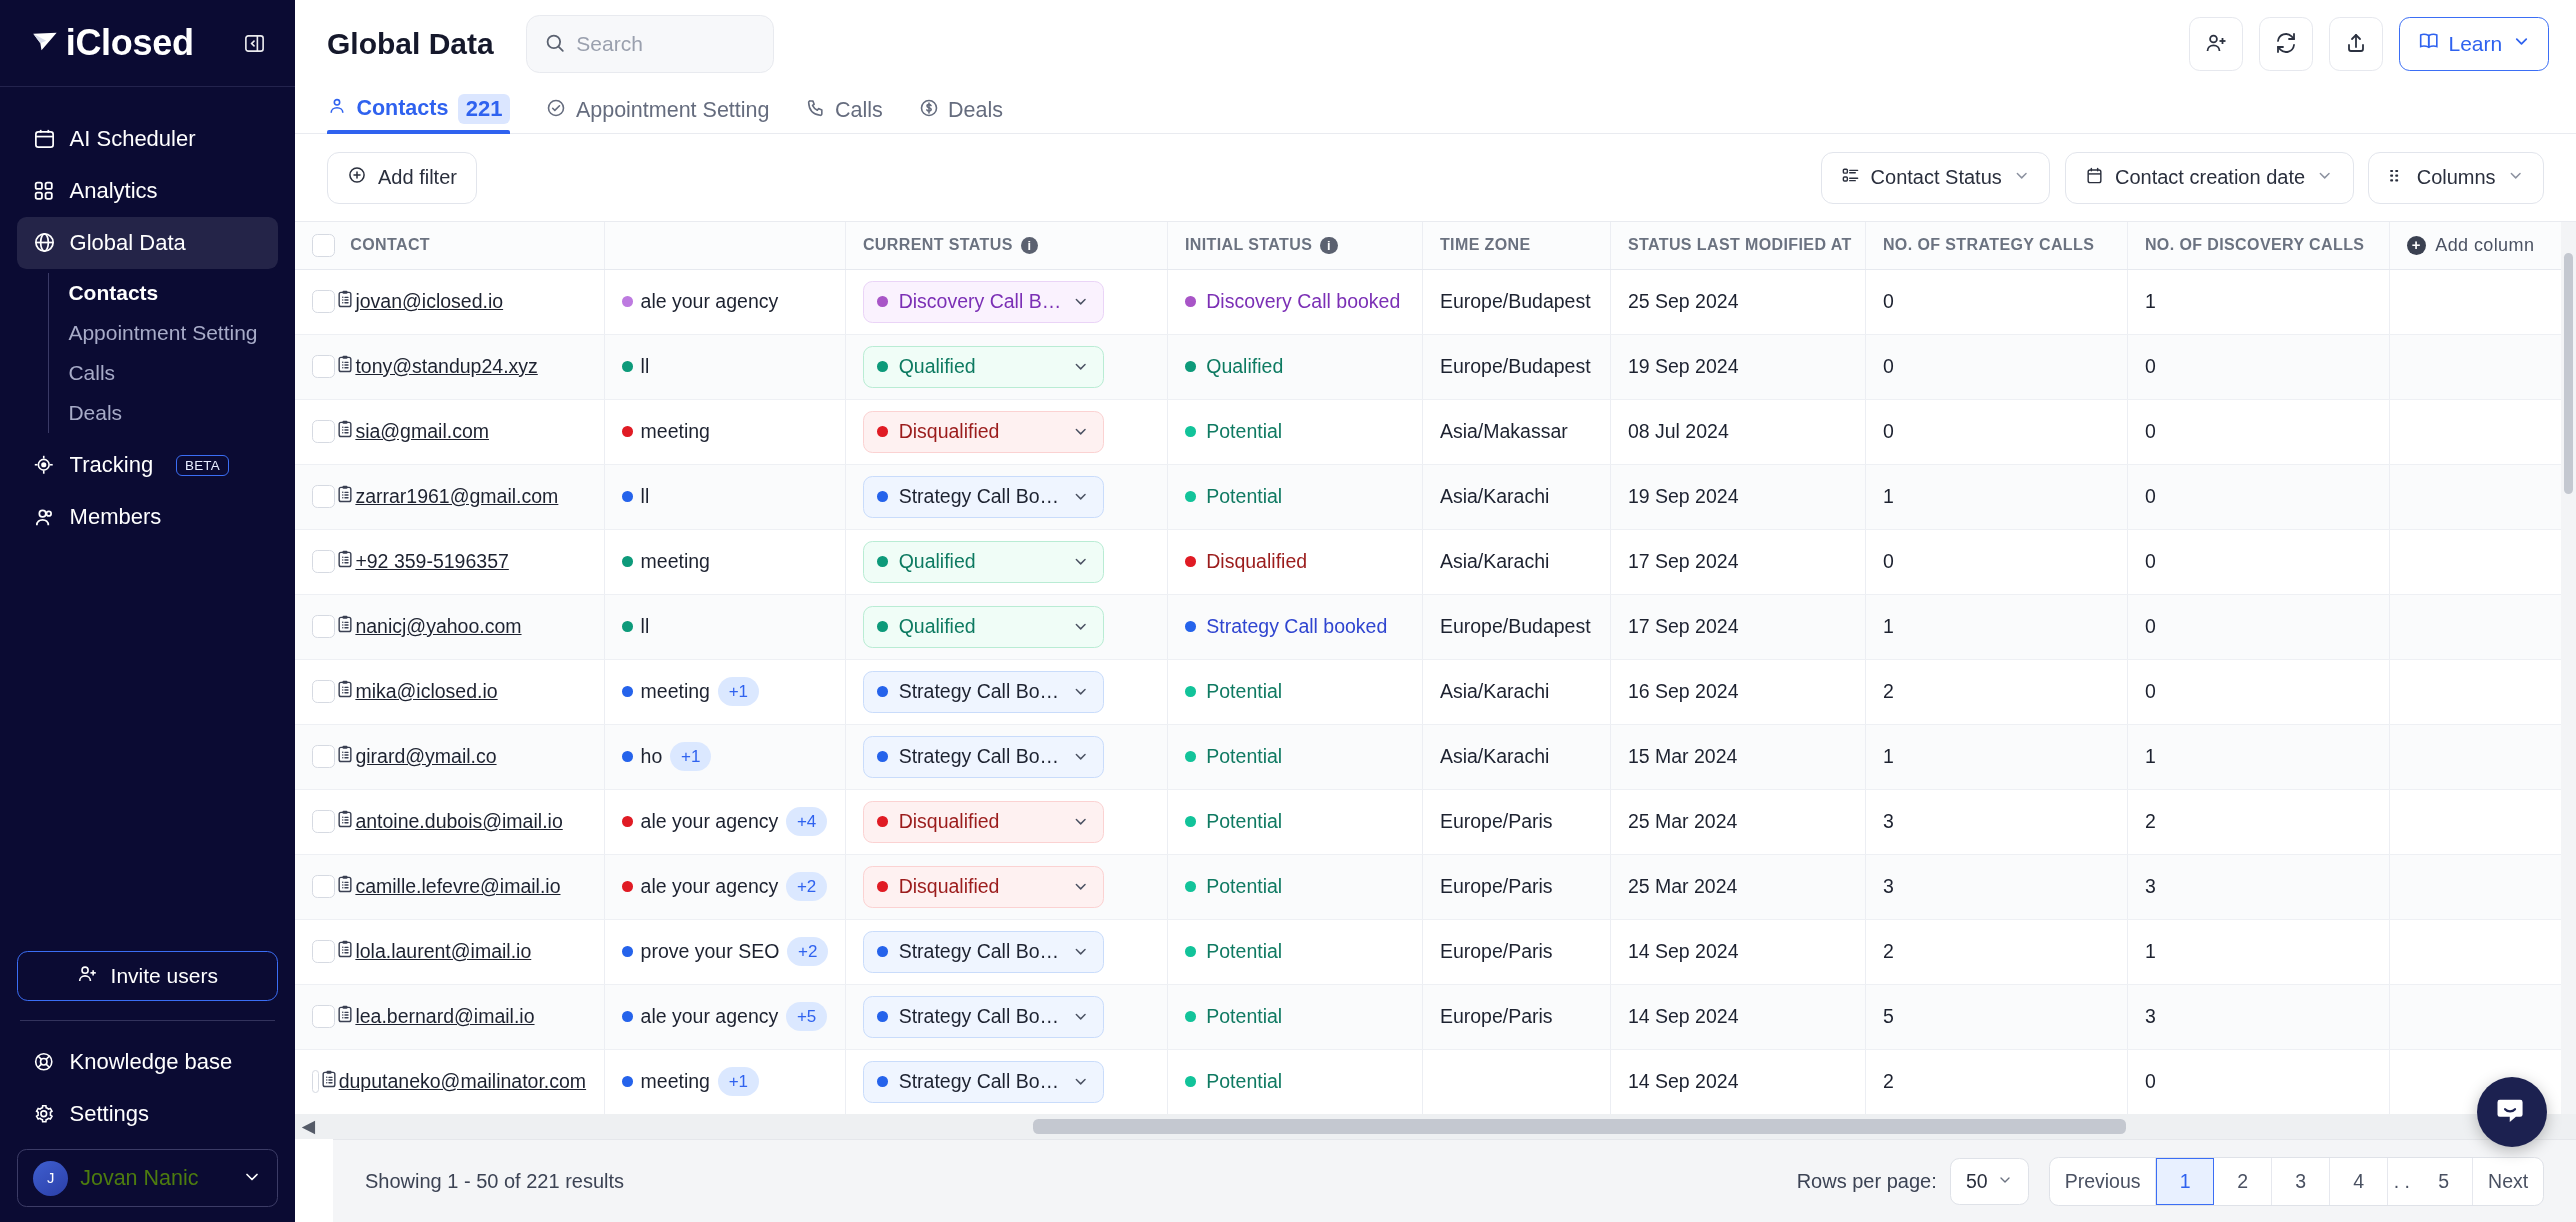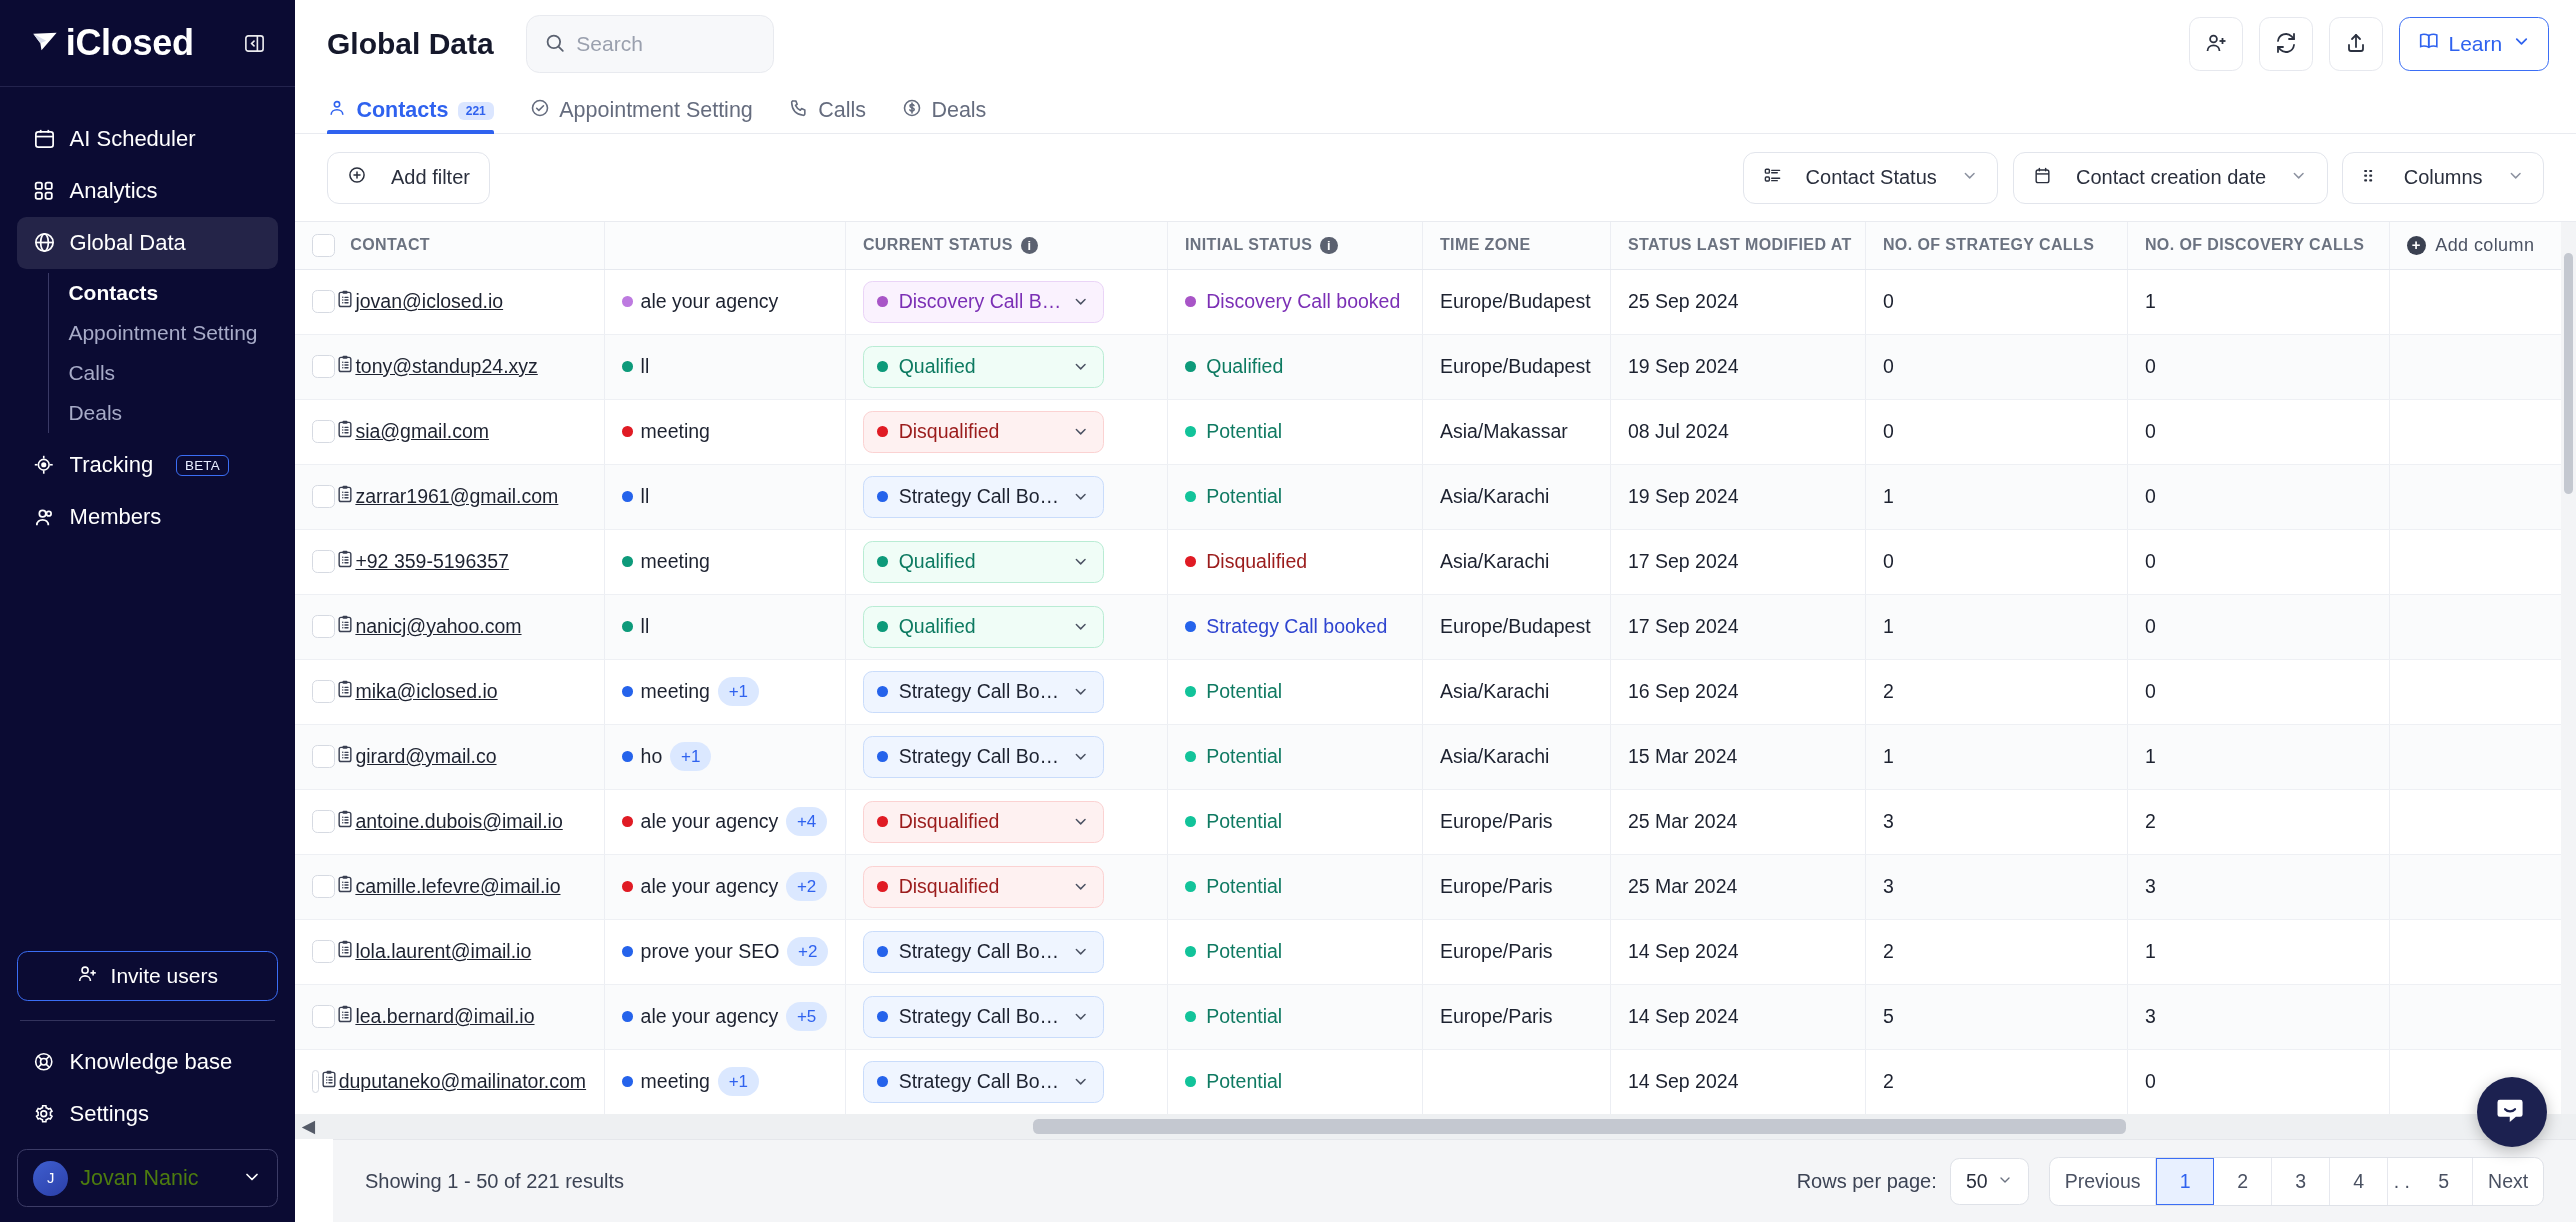--- a/index.html
+++ b/index.html
@@ -84,26 +84,26 @@
   }
   .learn-btn {
     height: 54px; border:1.3px solid #3b6ef5; border-radius:10.7px; color:#2f62ef;
     display:flex; align-items:center; gap:9.4px; padding: 0 17.4px; font-size:21px; cursor:pointer; background:#fff;
   }
 
   .tabsrow { display:flex; align-items:flex-end; gap: 36px; padding: 0 32px; height: 47px; border-bottom:0.7px solid #e9ebf0; }
   .tab { display:flex; align-items:center; gap:9.4px; font-size:21.5px; color:#656c7e; padding-bottom:9.4px; cursor:pointer; position:relative; }
   .tab.active { color:#2f62ef; font-weight:600; }
   .tab.active:after { content:''; position:absolute; left:0; right:0; bottom:-0.7px; height:3.4px; background:#2f62ef; border-radius:2px 2px 0 0; }
-  .tab-badge { background:#dbe6ff; color:#2f62ef; font-size:12px; border-radius:6px; padding: 2px 8px; }
+  .tab-badge { background:#dbe6ff; color:#2f62ef; font-size:22px; border-radius:6px; padding: 2px 8px; }
 
   .filterbar { height: 87px; display:flex; align-items:center; padding: 0 32px; gap: 14.8px; }
   .pill {
     height: 52px; border:0.7px solid #e2e5ec; border-radius:12px; background:#fff;
-    display:flex; align-items:center; gap:24px; padding: 0 19px; font-size:20px; color:#2a2f3d; cursor:pointer; white-space:nowrap;
+    display:flex; align-items:center; gap:11px; padding: 0 19px; font-size:20px; color:#2a2f3d; cursor:pointer; white-space:nowrap;
   }
   .filterbar-spacer { flex:1; }
 
   
   .table-area { flex:1 1 auto; position:relative; overflow:hidden; border-top:0.7px solid #e9ebf0; }
   table.grid { border-collapse: collapse; width: 2281px; table-layout: fixed; }
   table.grid th {
     height: 47px; background:#fbfcfd; border-bottom:0.7px solid #e6e9ef; border-right:0.7px solid #eceef3;
     font-size: 16px; color:#6b7280; font-weight:700; letter-spacing:0.4px; text-align:left;
     padding: 0 17.4px; white-space:nowrap;

